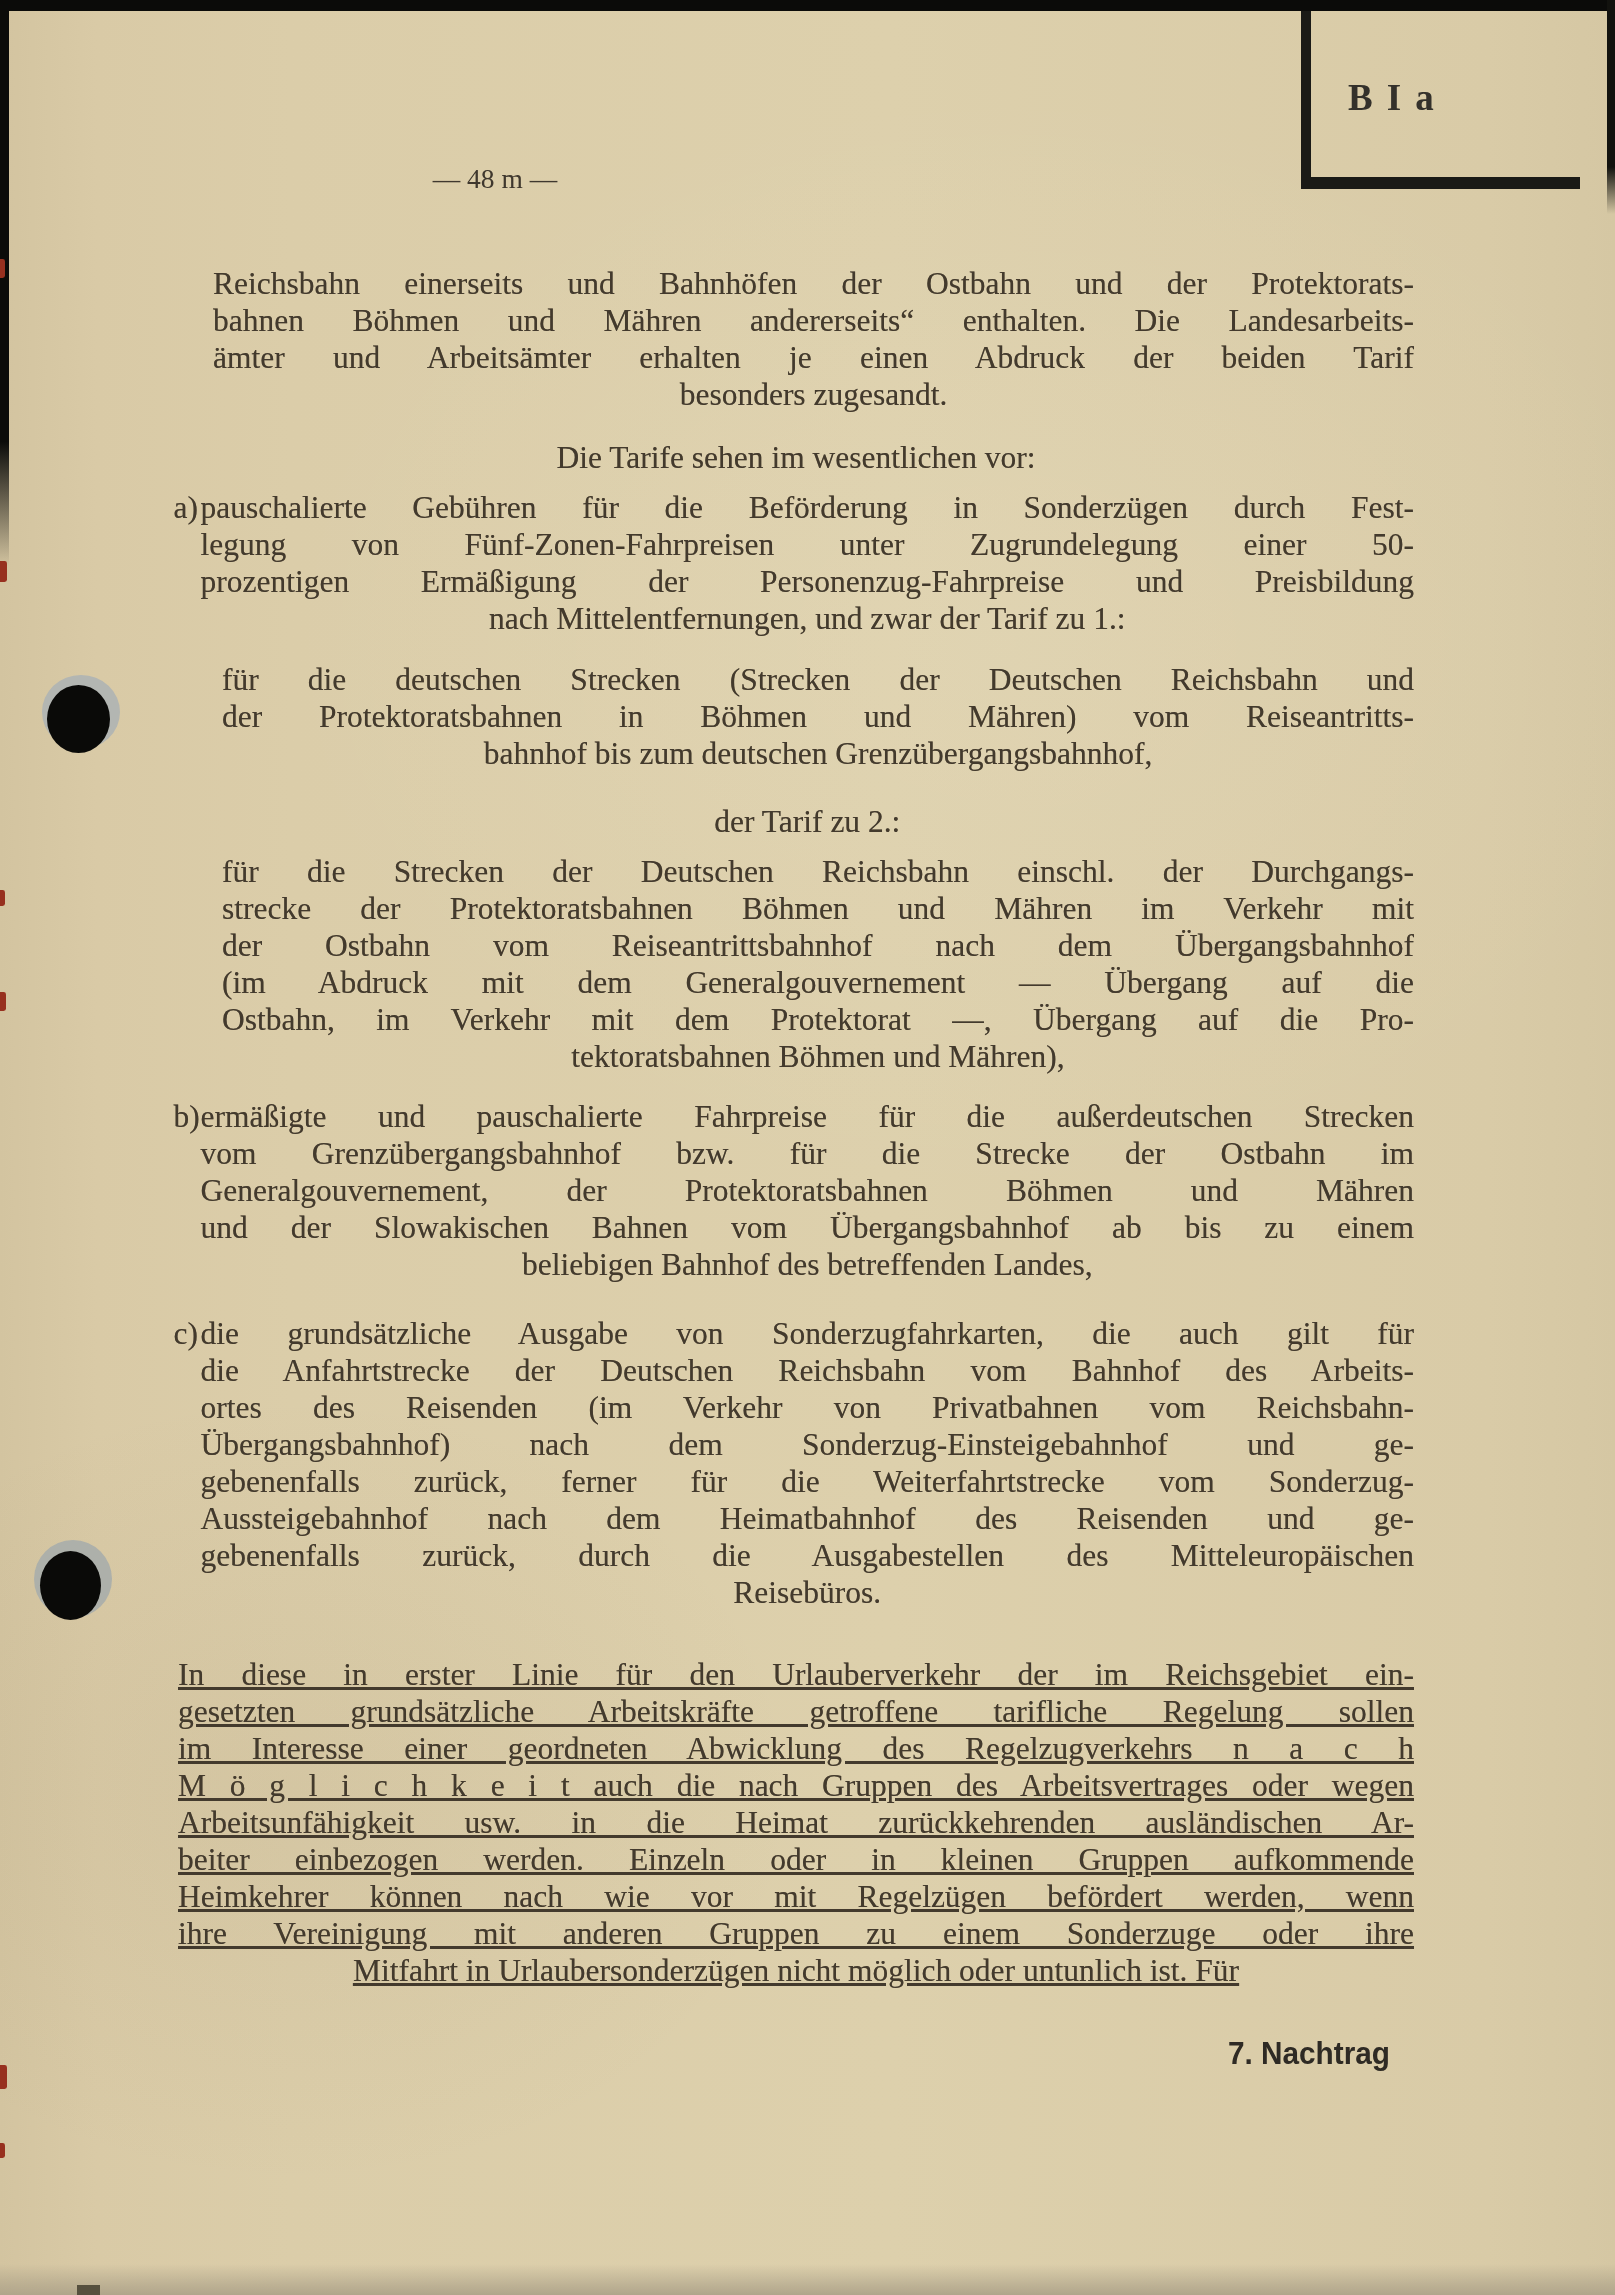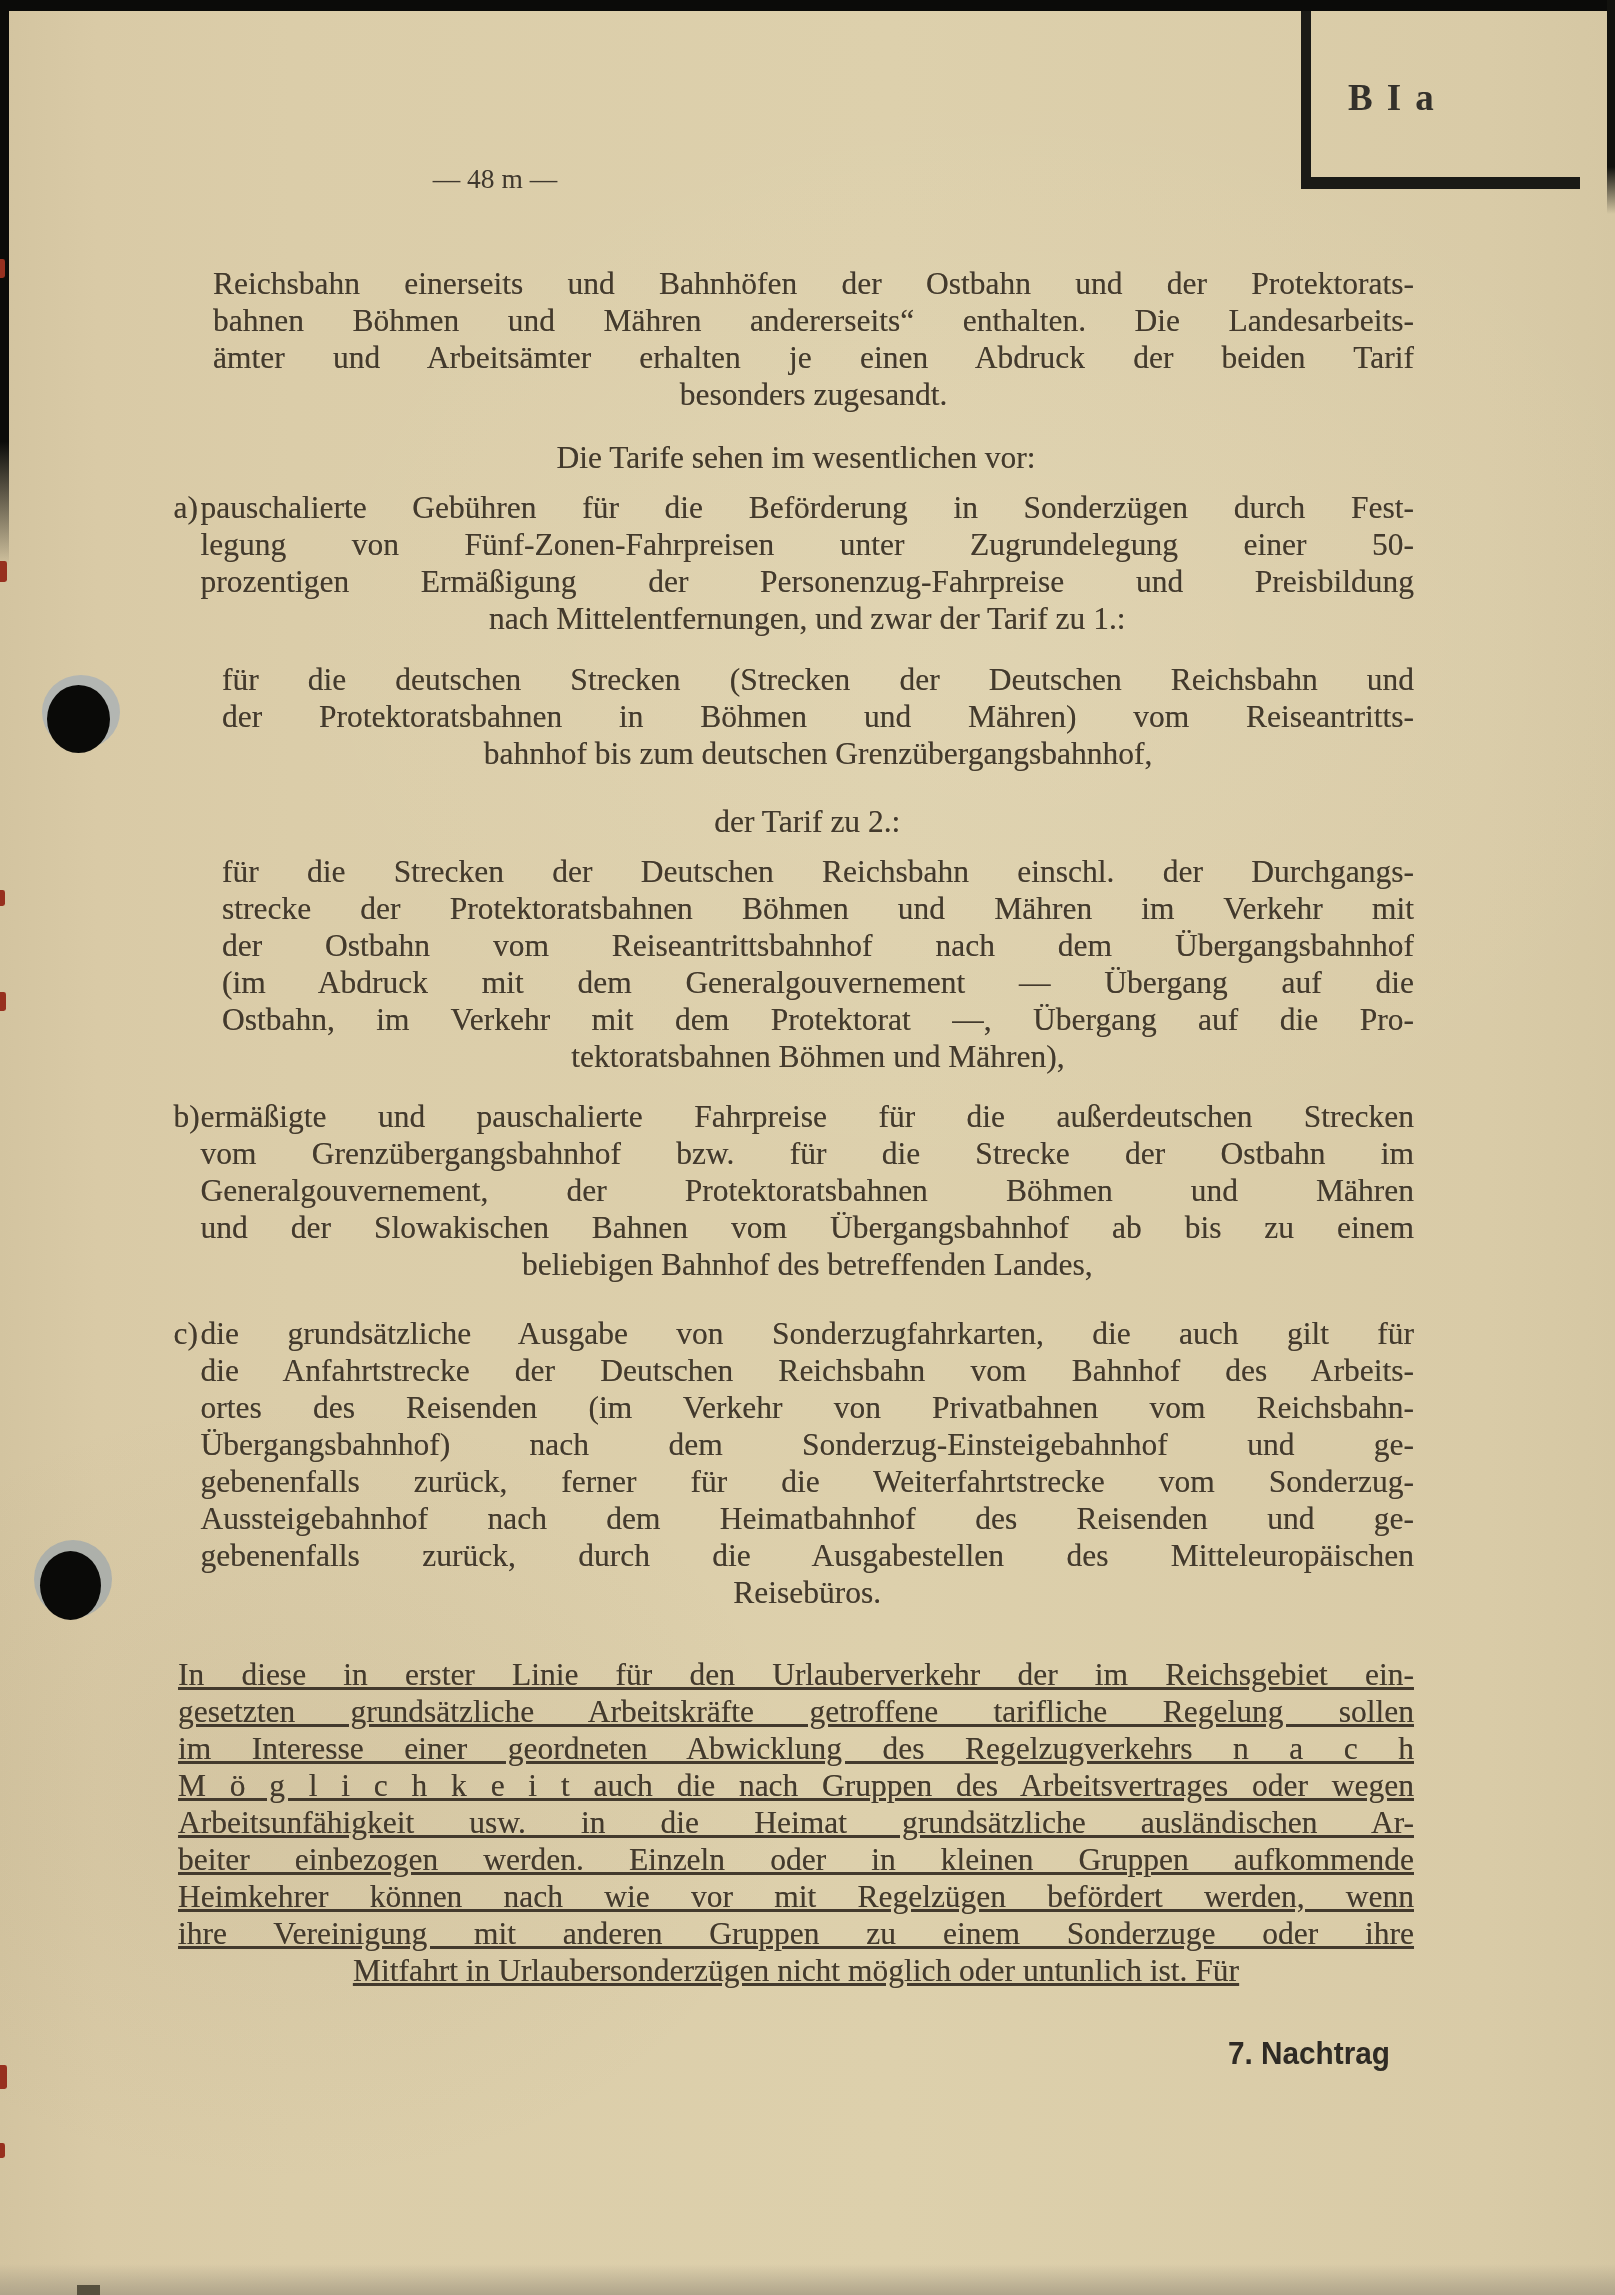--- a/index.html
+++ b/index.html
@@ -132,21 +132,21 @@
         <div class="ln jl" data-name="text-line">gebenenfalls zurück, ferner für die Weiterfahrtstrecke vom Sonderzug-</div>
         <div class="ln jl" data-name="text-line">Aussteigebahnhof nach dem Heimatbahnhof des Reisenden und ge-</div>
         <div class="ln jl" data-name="text-line">gebenenfalls zurück, durch die Ausgabestellen des Mitteleuropäischen</div>
         <div class="ln last" data-name="text-line">Reisebüros.</div>
       </div>
       <div class="block b-flush" data-name="block-para-closing">
         <div class="ln jl" data-name="text-line">In diese in erster Linie für den Urlauberverkehr der im Reichsgebiet ein-</div>
         <div class="ln jl" data-name="text-line">gesetzten grundsätzliche Arbeitskräfte getroffene tarifliche Regelung sollen</div>
         <div class="ln jl" data-name="text-line">im Interesse einer geordneten Abwicklung des Regelzugverkehrs n a c h</div>
         <div class="ln jl" data-name="text-line">M ö g l i c h k e i t auch die nach Gruppen des Arbeitsvertrages oder wegen</div>
-        <div class="ln jl" data-name="text-line">Arbeitsunfähigkeit usw. in die Heimat grundsätzliche ausländischen Ar-</div>
+        <div class="ln jl" data-name="text-line">Arbeitsunfähigkeit usw. in die Heimat zurückkehrenden ausländischen Ar-</div>
         <div class="ln jl" data-name="text-line">beiter einbezogen werden. Einzeln oder in kleinen Gruppen aufkommende</div>
         <div class="ln jl" data-name="text-line">Heimkehrer können nach wie vor mit Regelzügen befördert werden, wenn</div>
         <div class="ln jl" data-name="text-line">ihre Vereinigung mit anderen Gruppen zu einem Sonderzuge oder ihre</div>
         <div class="ln last" data-name="text-line">Mitfahrt in Urlaubersonderzügen nicht möglich oder untunlich ist. Für</div>
       </div>
     </div>
 
   <div class="nachtrag" data-name="supplement-label">7. Nachtrag</div>
 
   <div class="hole halo1" data-name="punch-hole-top-halo"></div>

